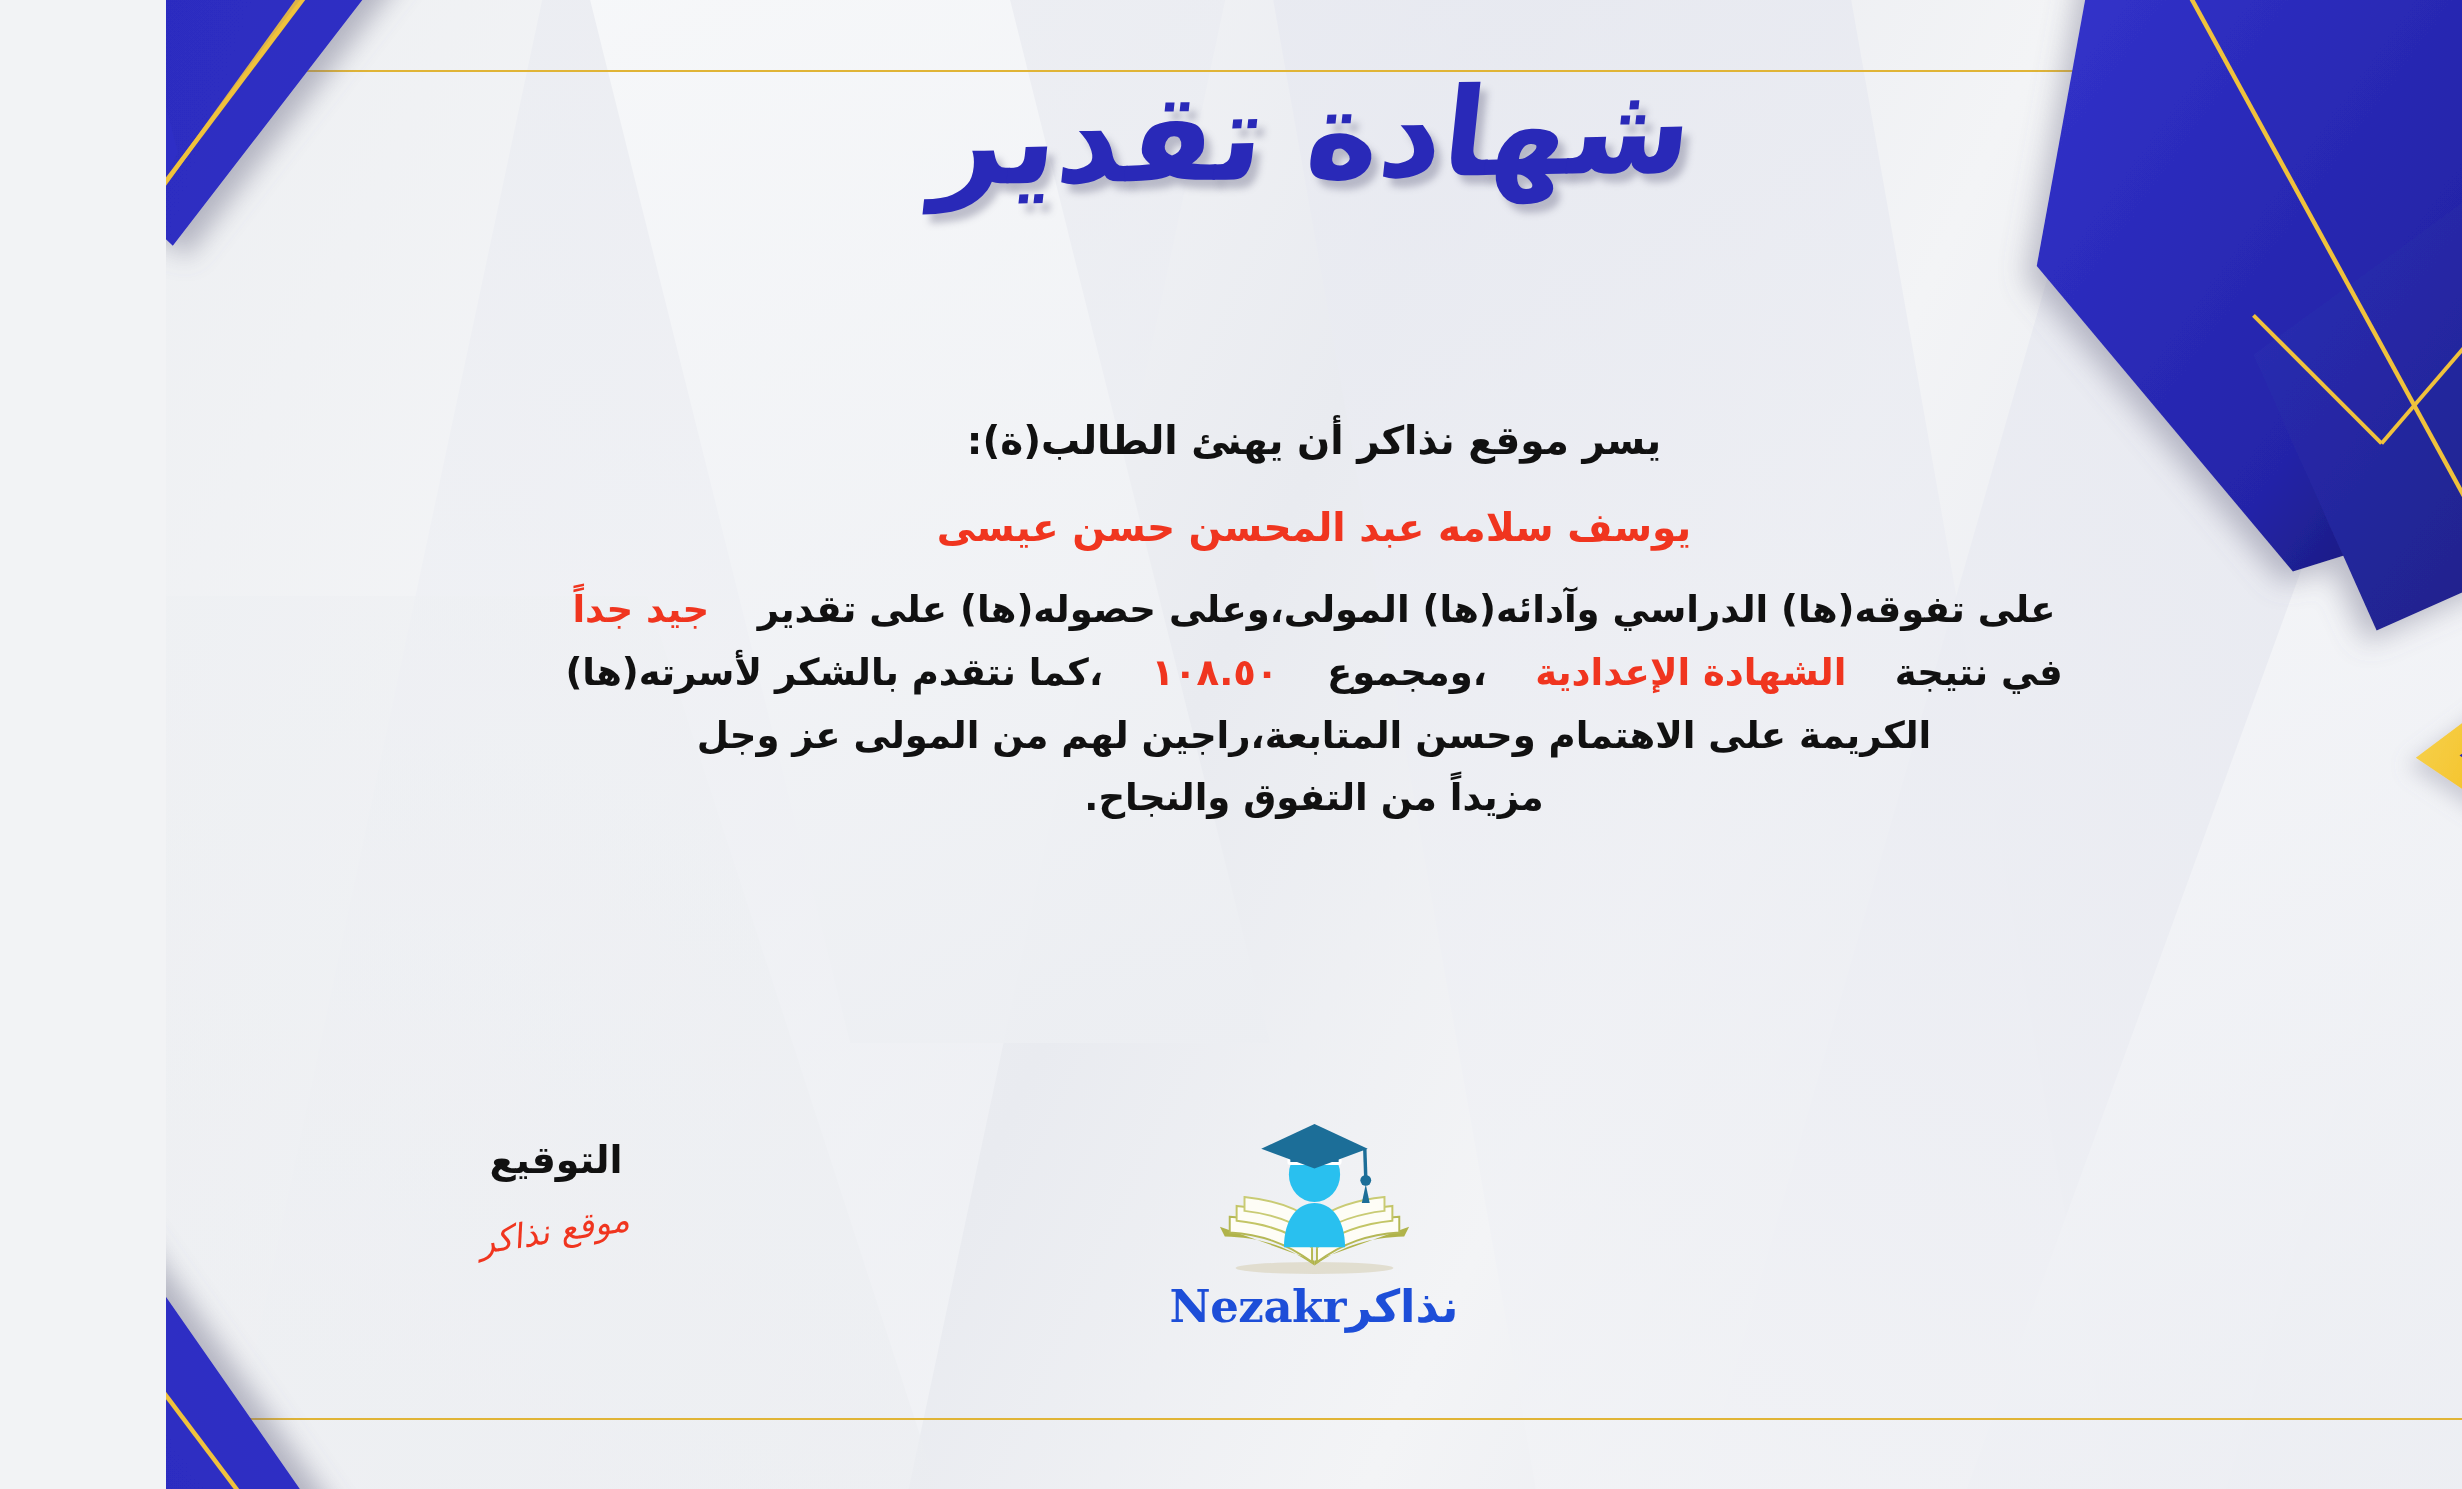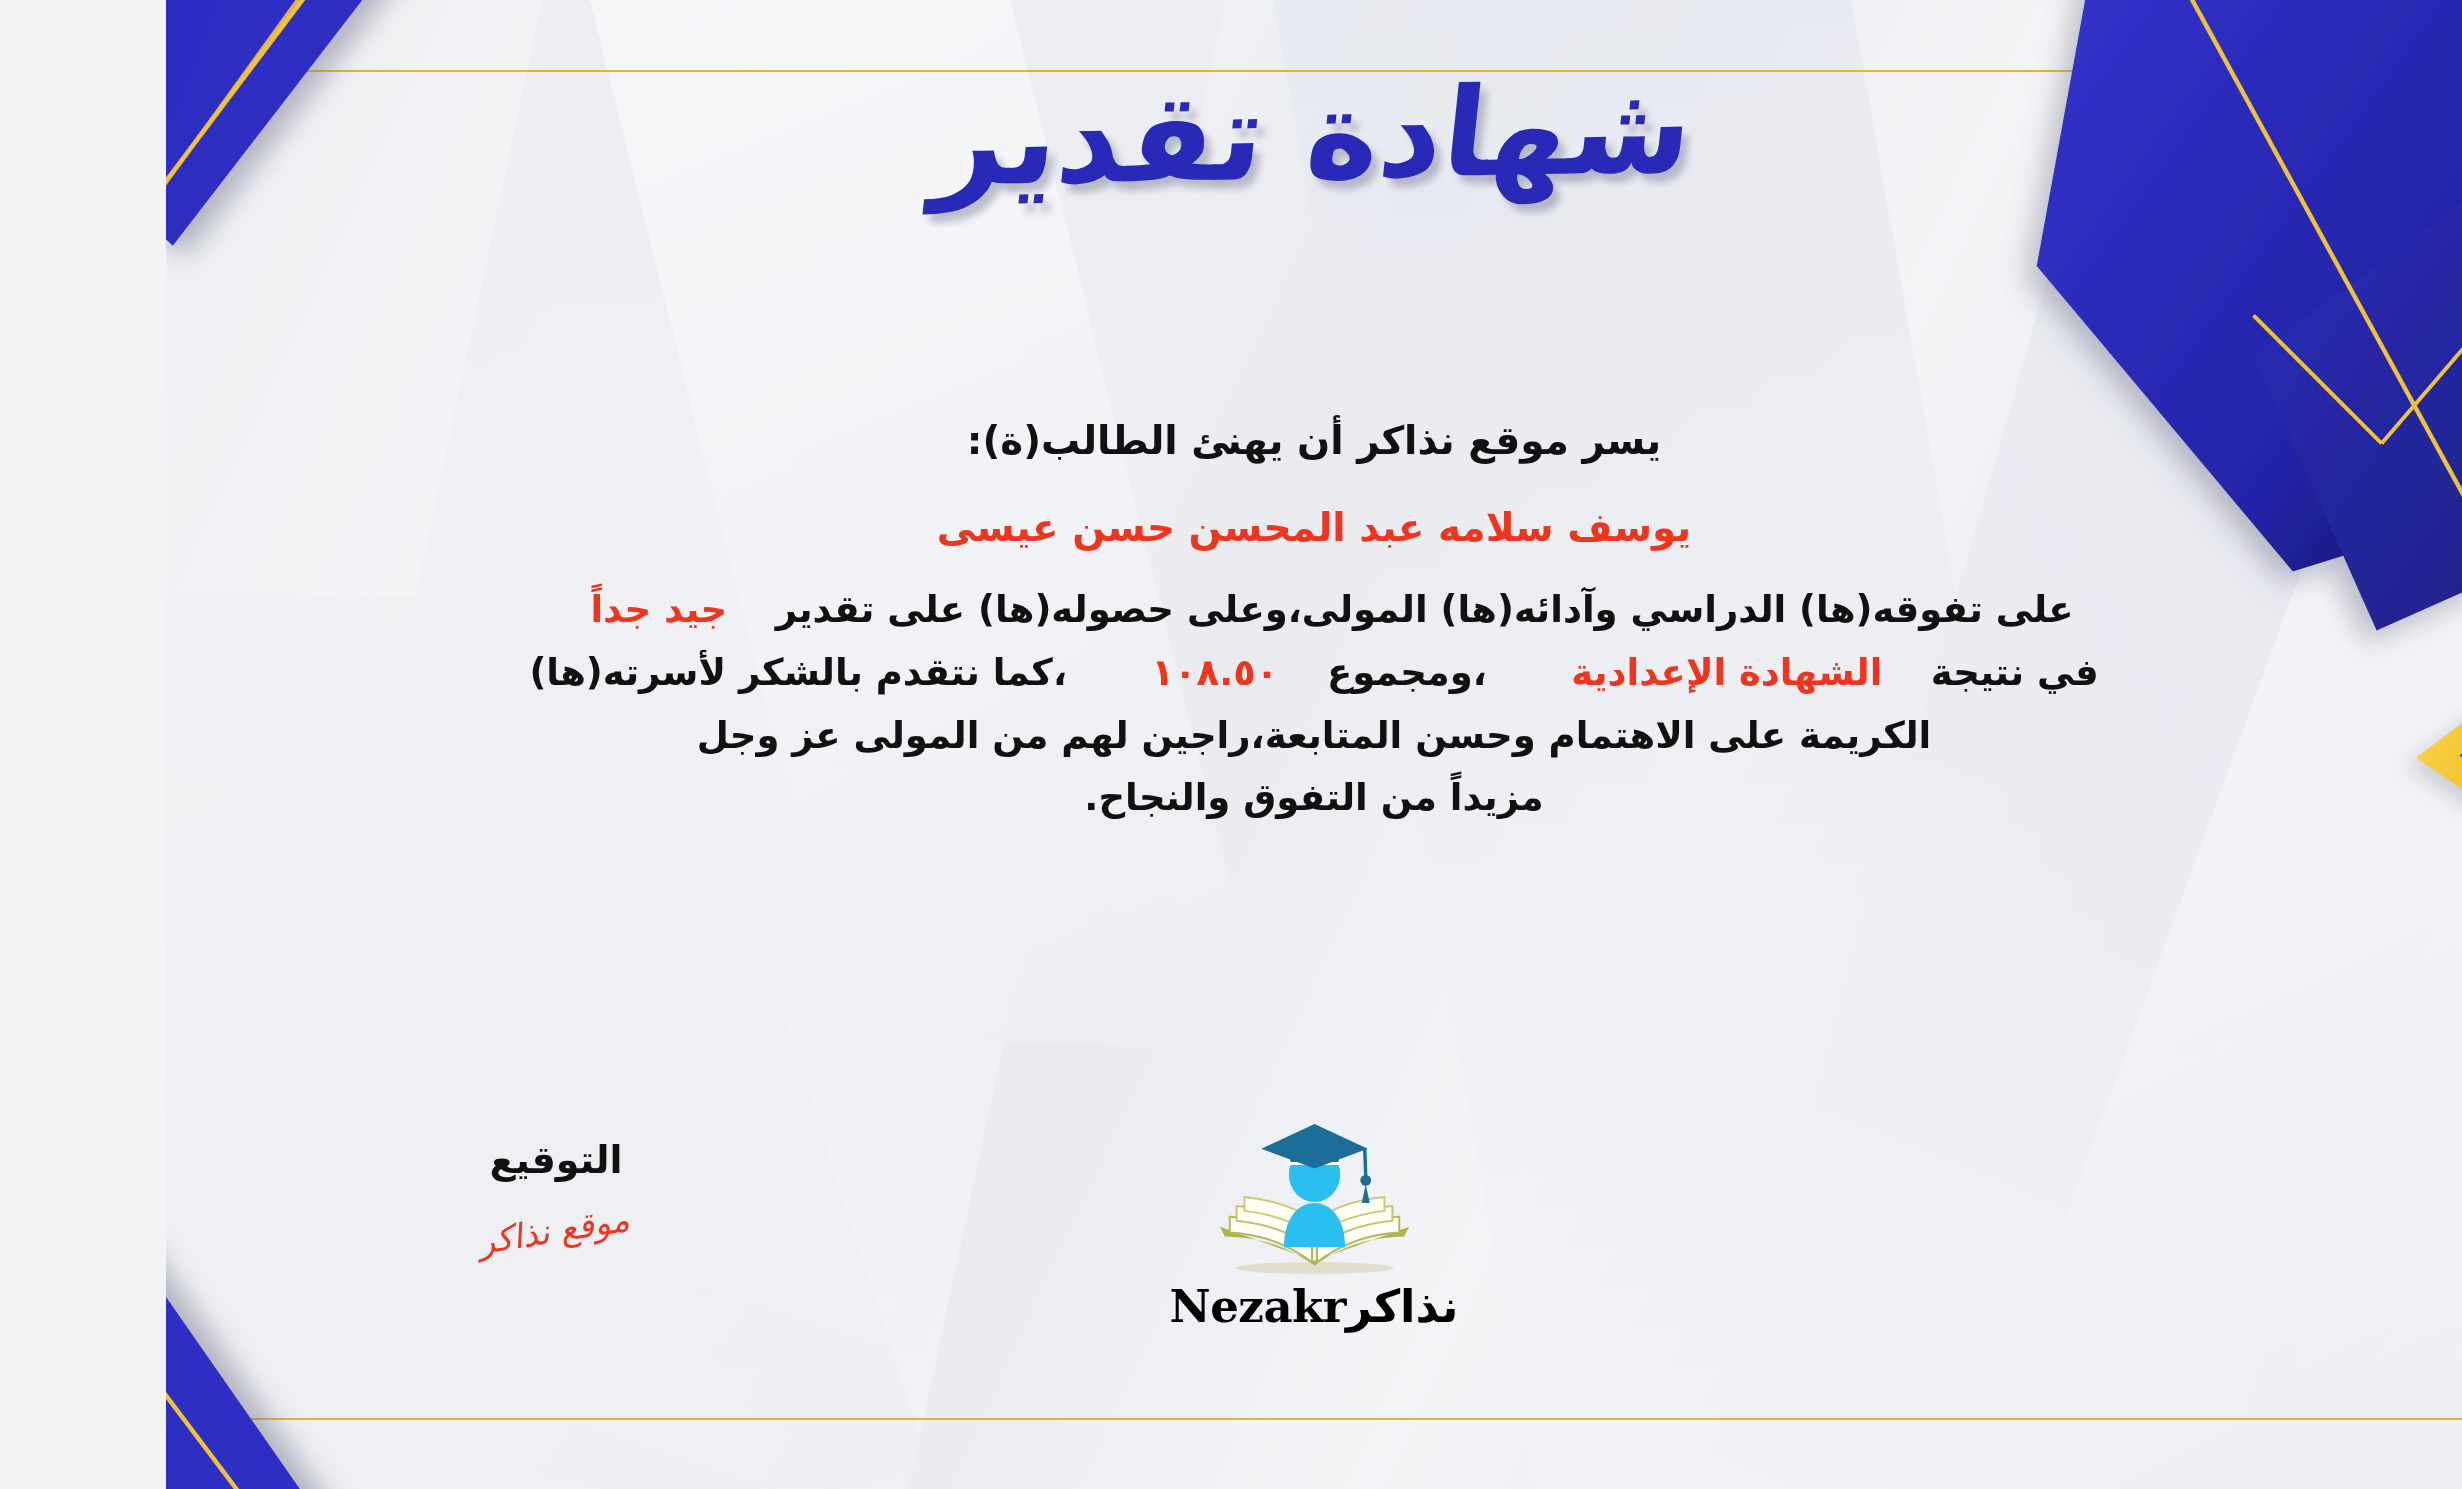--- a/index.html
+++ b/index.html
@@ -86,21 +86,21 @@
     font-weight:600;
   }
   #body-block .line{white-space:normal;}
   #line-greeting{font-size:39px;margin-bottom:23.6px;}
   #student-name{
     color:#f0351f;
     font-size:39px;
     font-weight:700;
     margin-bottom:20.7px;
   }
-  .accent{color:#f0351f;font-weight:700;margin-left:36px;}
+  .accent{color:#f0351f;font-weight:700;}
   .gapwide{display:inline-block;width:22.7px;}
   #line-grade{margin-bottom:3px;}
   #line-result{margin-bottom:3px;}
   #line-family{margin-bottom:3px;}
   #line-wish{margin-bottom:0;}
 
   
   #signature-area{
     position:absolute;
     left:374px;top:1138px;width:364px;
@@ -125,21 +125,21 @@
     position:absolute;
     left:50%;transform:translateX(-50%);
     top:1120px;width:374px;
     z-index:12;text-align:center;
   }
   #logo-mark{display:block;margin:0 auto;}
   #logo-wordmark{
     margin-top:-3px;
     font-size:45px;
     font-weight:800;
-    color:#000000;
+    color:#1d4ed8;
     font-family:"DejaVu Serif","Liberation Serif",serif;
     letter-spacing:-0.5px;
     direction:ltr;
     white-space:nowrap;
   }
   #logo-wordmark .ar{font-family:"DejaVu Sans","Liberation Sans",sans-serif;}
 </style>
 </head>
 <body>
 

